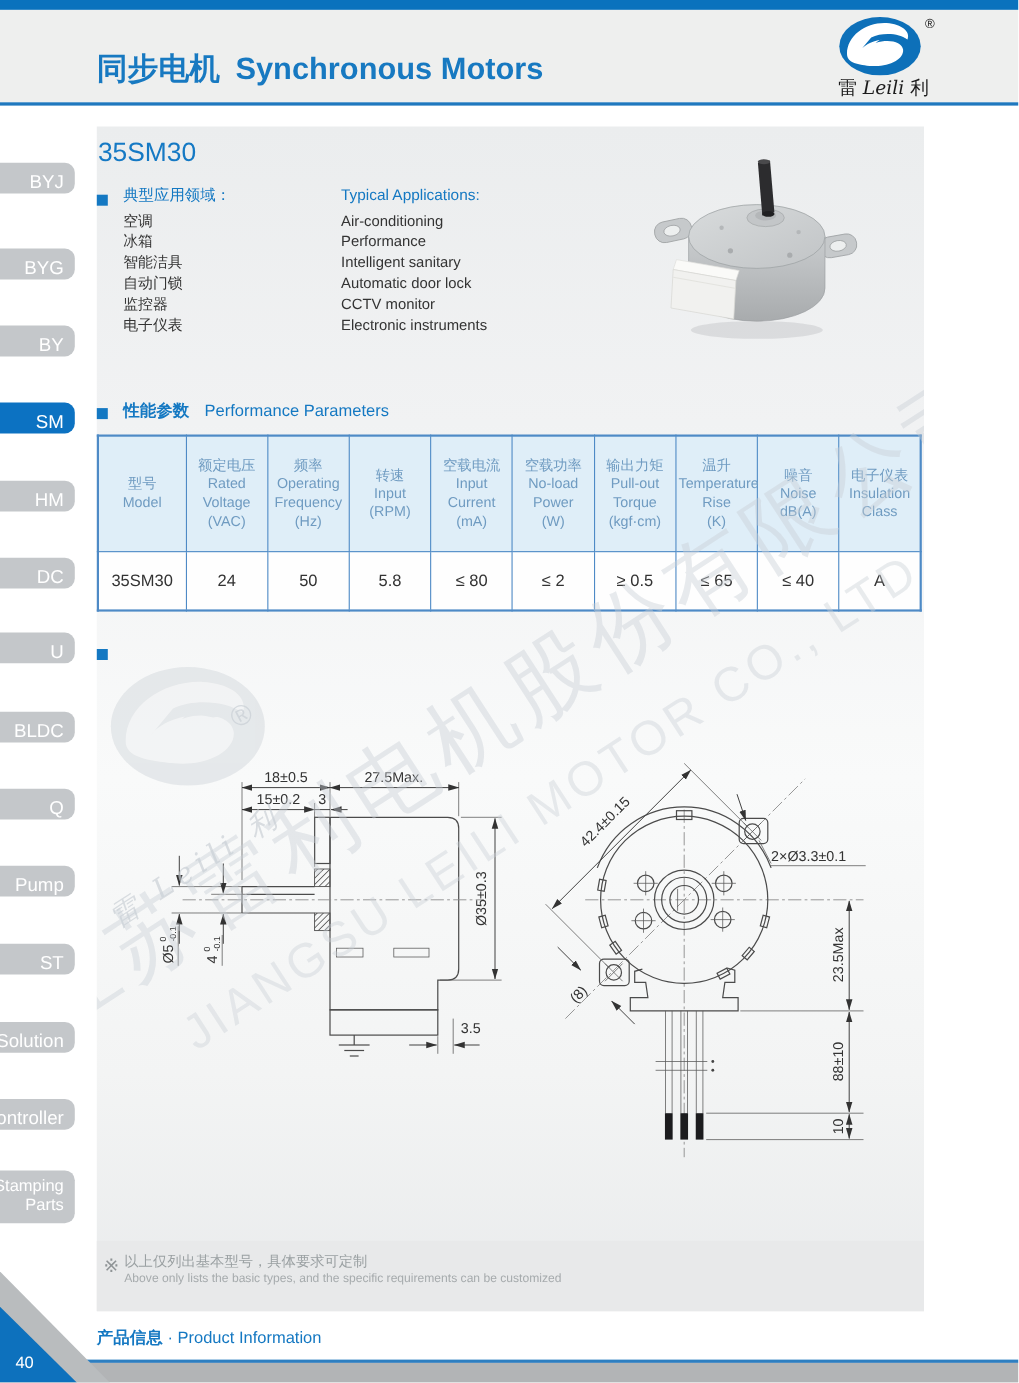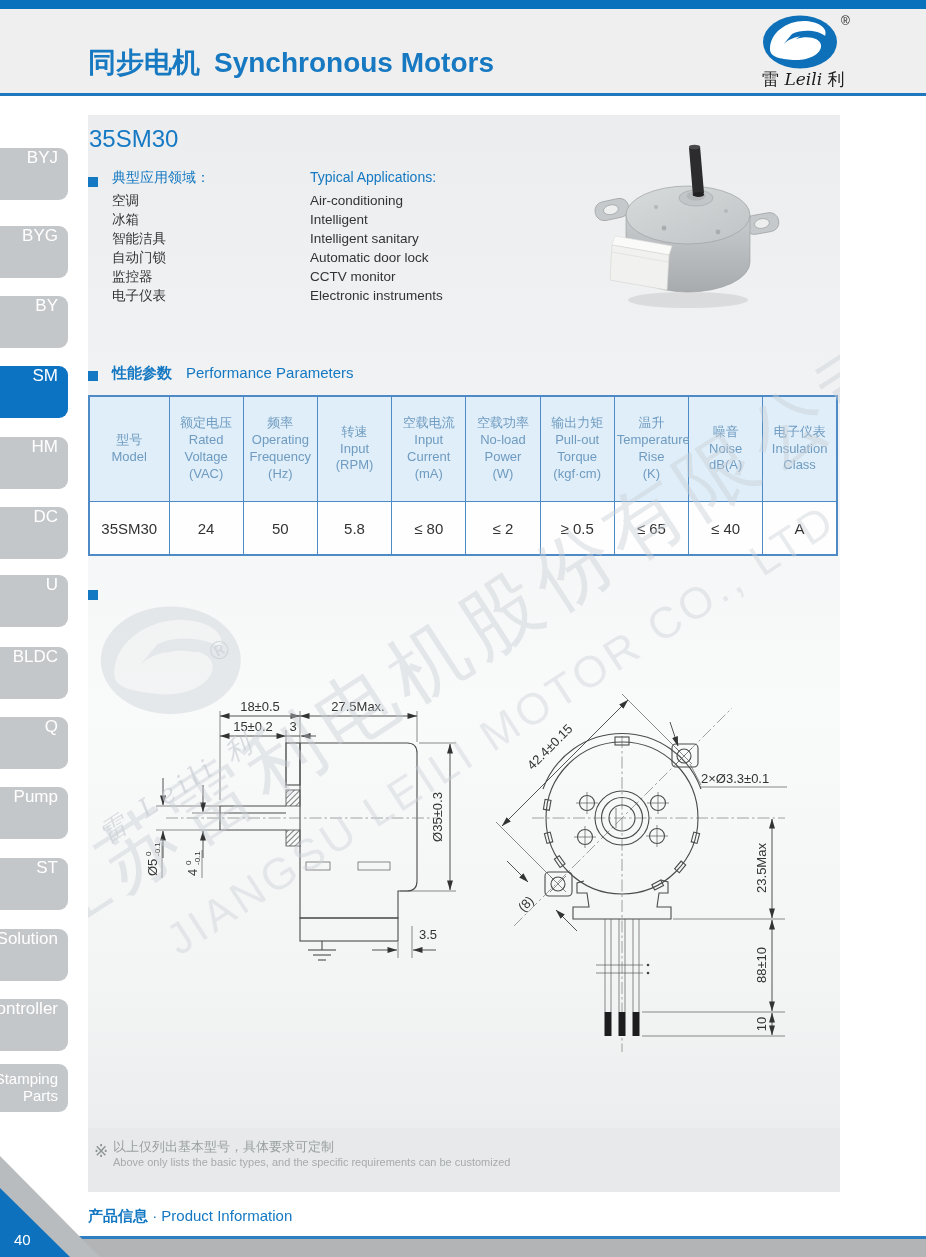--- a/index.html
+++ b/index.html
@@ -10,22 +10,22 @@
   .headband{position:absolute;left:0;top:9px;width:926px;height:84px;background:#eeefee;}
   .page-title{position:absolute;left:88px;top:44px;font-size:28px;color:#1779c1;white-space:nowrap;}
   .page-title .zh{font-weight:bold;margin-right:14px;}
   .page-title .en{font-weight:600;}
   .divider{position:absolute;left:0;top:93px;width:926px;height:3px;background:#1f78be;}
   .logo-svg{position:absolute;left:750px;top:8px;}
   .logo-script{font-size:17px;fill:#1b1b1b;font-family:"DejaVu Serif","Liberation Serif",serif;}
   .logo-script .it{font-style:italic;}
   .logo-reg{font-size:12px;fill:#222;font-family:"Liberation Sans",sans-serif;}
   
-  .side-item{position:absolute;left:0;width:68px;height:52px;background:#c4c7ca;color:#fff;
-             border-radius:0 9px 9px 0;display:flex;align-items:flex-start;justify-content:flex-end;
+  .side-item{position:absolute;left:0;width:68px;height:28px;background:#c4c7ca;color:#fff;
+             border-radius:0 9px 9px 0;display:flex;align-items:flex-end;justify-content:flex-end;
              padding-right:10px;box-sizing:border-box;font-size:17px;cursor:pointer;z-index:4;}
   .side-item.active{background:#0c72c2;}
   .side-item.stack{height:48px;flex-direction:column;align-items:flex-end;justify-content:center;
                    line-height:1.12;font-size:15px;text-align:right;}
   
   .panel{position:absolute;left:88px;top:115px;width:752px;height:1077px;z-index:1;
          background:linear-gradient(180deg,#ebedee 0%,#f1f2f3 25%,#f9fafa 55%,#f3f4f4 80%,#e9ebec 100%);}
   .note-strip{position:absolute;left:0;bottom:0;width:100%;height:64px;background:#e8e9ea;}
   
   .watermark{position:absolute;left:88px;top:115px;width:752px;height:1077px;overflow:hidden;
@@ -155,21 +155,21 @@
     <div class="ln">空调</div>
     <div class="ln">冰箱</div>
     <div class="ln">智能洁具</div>
     <div class="ln">自动门锁</div>
     <div class="ln">监控器</div>
     <div class="ln">电子仪表</div>
   </div>
   <div class="app-col" style="left:310px">
     <div class="hd">Typical Applications:</div>
     <div class="ln">Air-conditioning</div>
-    <div class="ln">Intelligent</div>
+    <div class="ln">Performance</div>
     <div class="ln">Intelligent sanitary</div>
     <div class="ln">Automatic door lock</div>
     <div class="ln">CCTV monitor</div>
     <div class="ln">Electronic instruments</div>
   </div>
 
   <svg class="dwg" style="left:568px;top:112px" width="272" height="218" viewBox="0 0 272 218">
     <defs>
       <linearGradient id="cylG" x1="0" y1="0" x2="0" y2="1">
         <stop offset="0" stop-color="#c9ccce"></stop>

